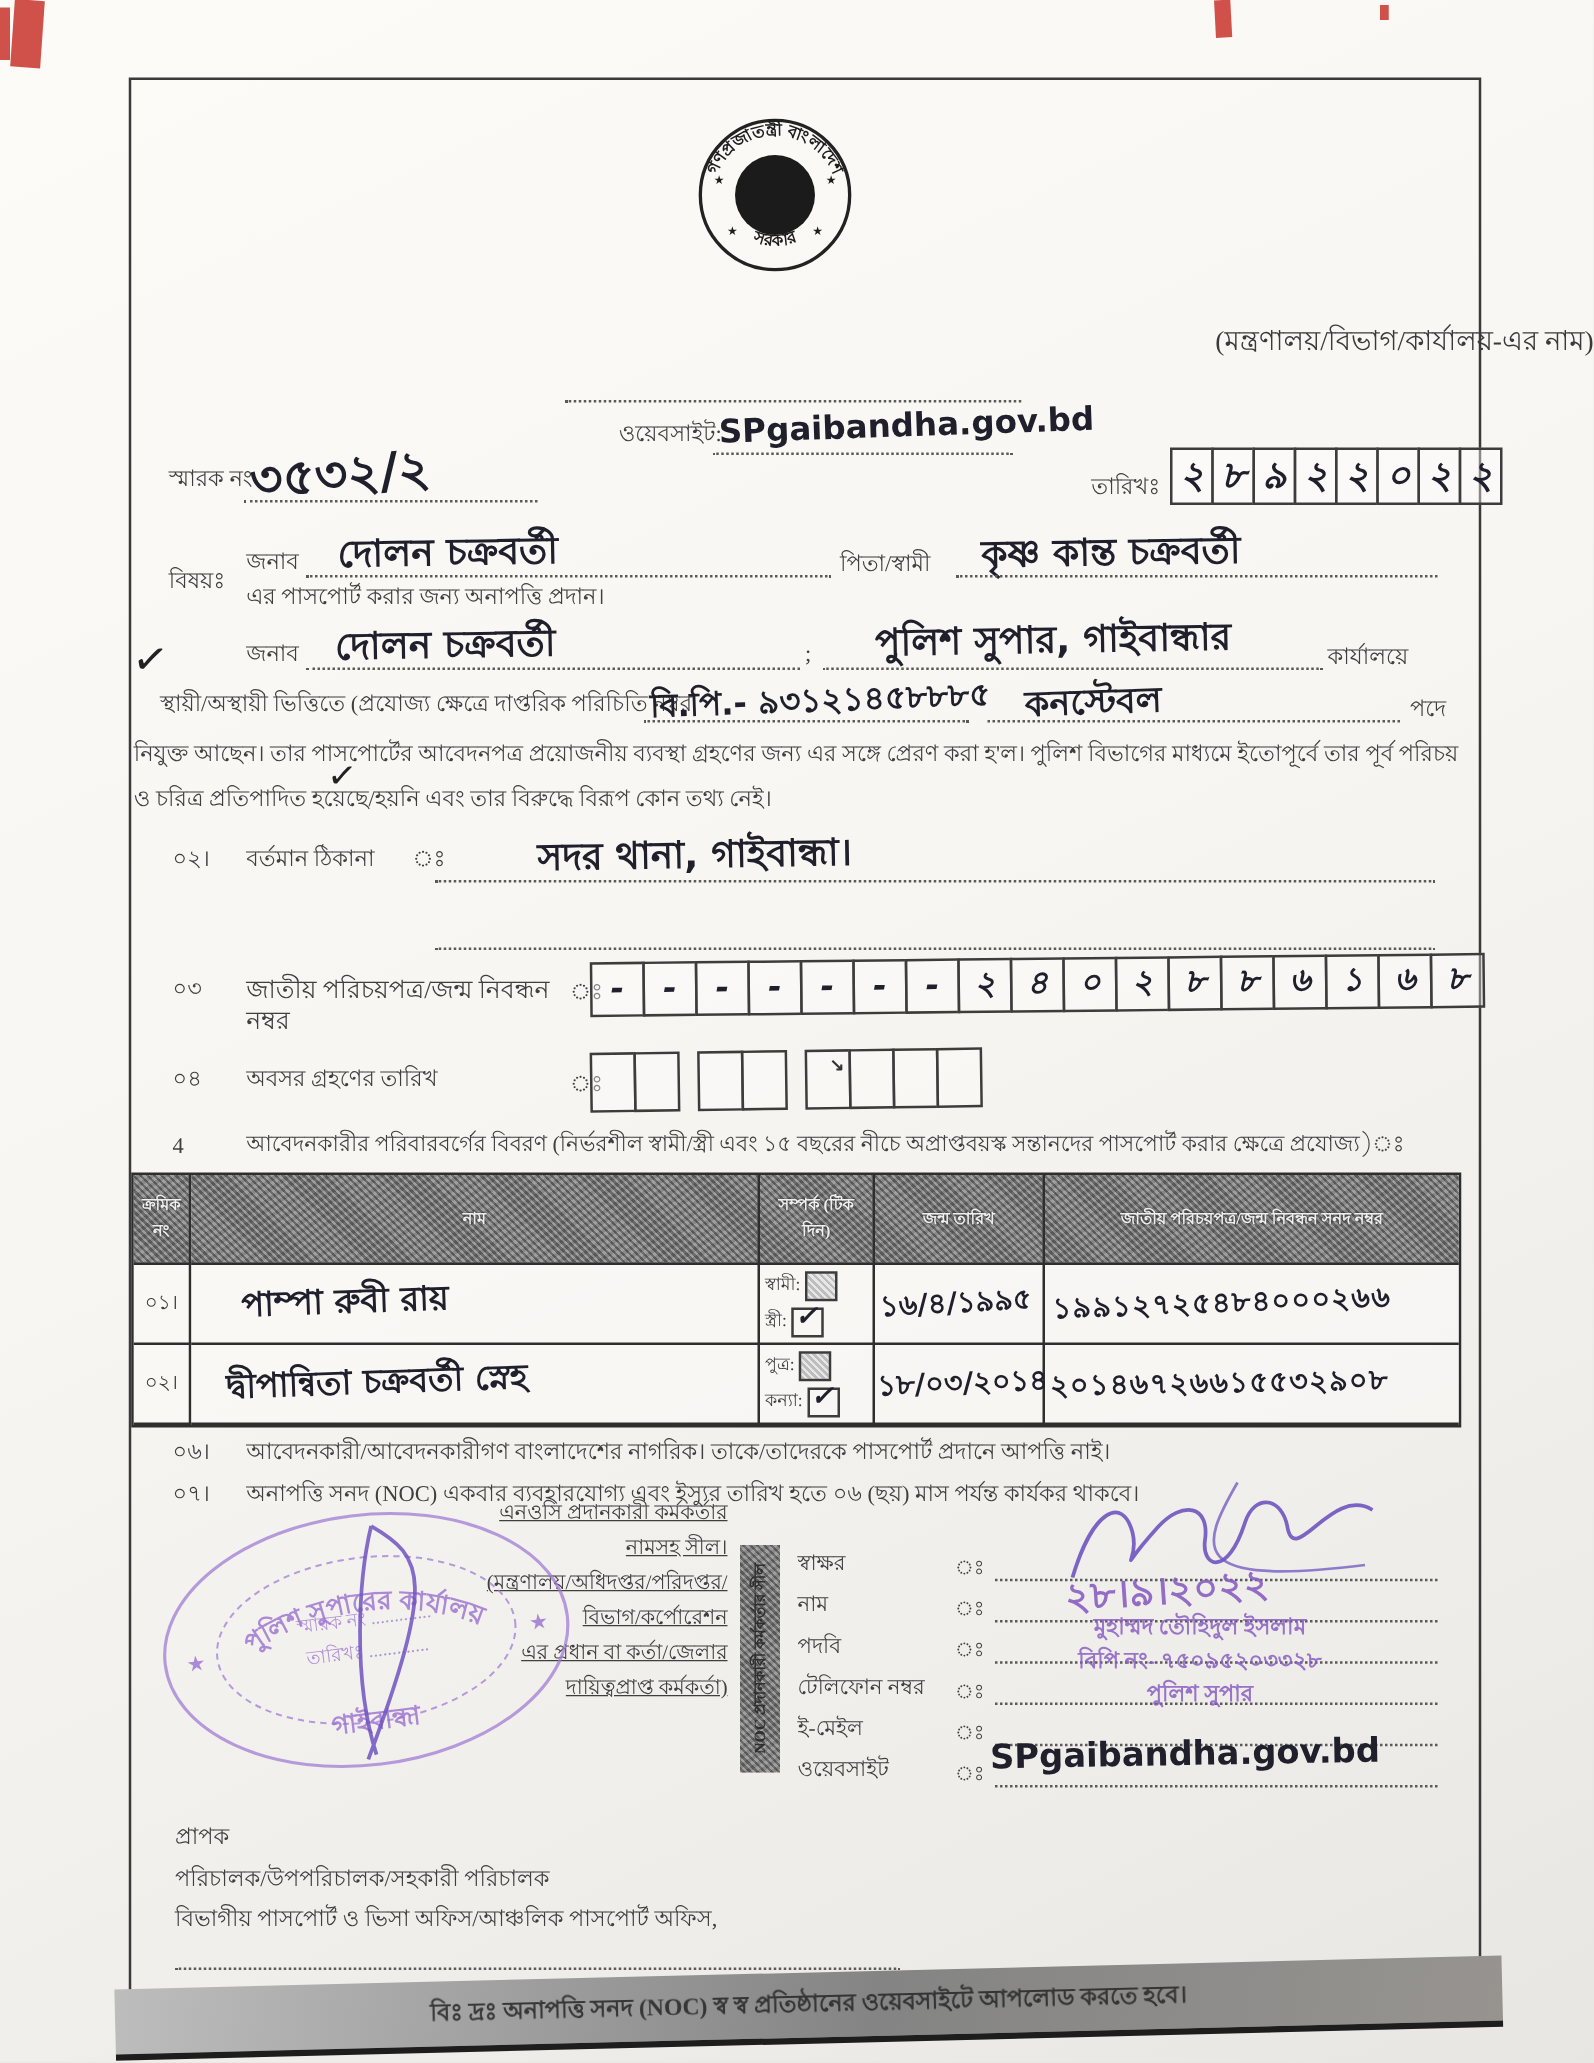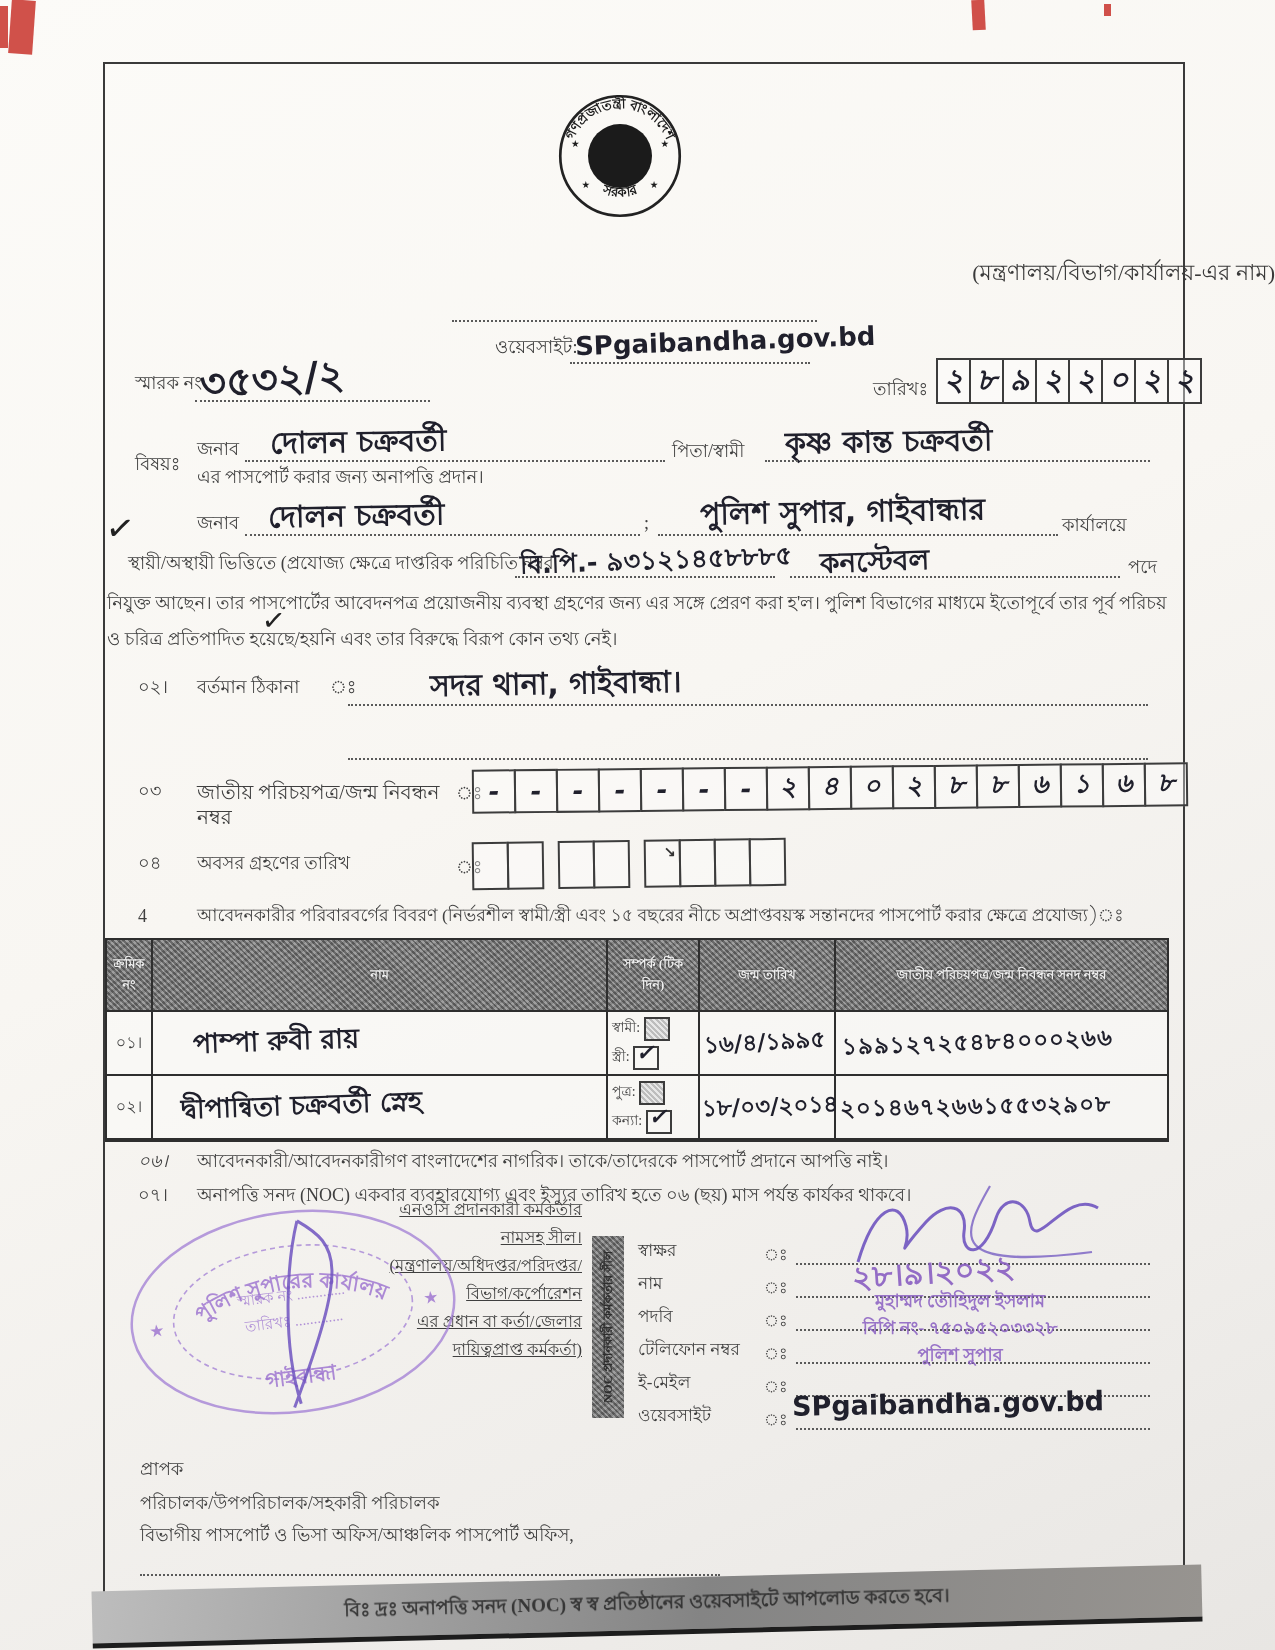--- a/index.html
+++ b/index.html
@@ -259,21 +259,21 @@
       <span style="font-size:14px;color:#3f3f3f;"><span>কন্যা:</span> <span class="ckbox"><i class="ck">✓</i></span></span>
     </div>
     <div class="brow">
         <span class="hand" style="font-size:23px;padding-left:2px;transform:rotate(-2deg);">১৮/০৩/২০১৪</span>
       </div>
     <div class="brow">
         <span class="hand" style="font-size:23px;padding-left:4px;letter-spacing:1px;transform:rotate(-1deg);">২০১৪৬৭২৬৬১৫৫৩২৯০৮</span>
       </div>
   </div>
 
-  <div class="abs printed" style="left:138px;top:1150px;font-style:italic;">০৬।</div>
+  <div class="abs printed" style="left:138px;top:1150px;">০৬।</div>
   <div class="abs printed" style="left:197px;top:1150px;width:975px;">আবেদনকারী/আবেদনকারীগণ বাংলাদেশের নাগরিক। তাকে/তাদেরকে পাসপোর্ট প্রদানে আপত্তি নাই।</div>
   <div class="abs printed" style="left:138px;top:1184px;">০৭।</div>
   <div class="abs printed" style="left:197px;top:1184px;width:975px;">অনাপত্তি সনদ (NOC) একবার ব্যবহারযোগ্য এবং ইস্যুর তারিখ হতে ০৬ (ছয়) মাস পর্যন্ত কার্যকর থাকবে।</div>
 
   <div class="abs leftlbl" style="left:360px;top:1196px;width:222px;text-decoration:underline;">
     <div>এনওসি প্রদানকারী কর্মকর্তার</div>
     <div>নামসহ সীল।</div>
     <div>(মন্ত্রণালয়/অধিদপ্তর/পরিদপ্তর/</div>
     <div>বিভাগ/কর্পোরেশন</div>
     <div>এর প্রধান বা কর্তা/জেলার</div>

